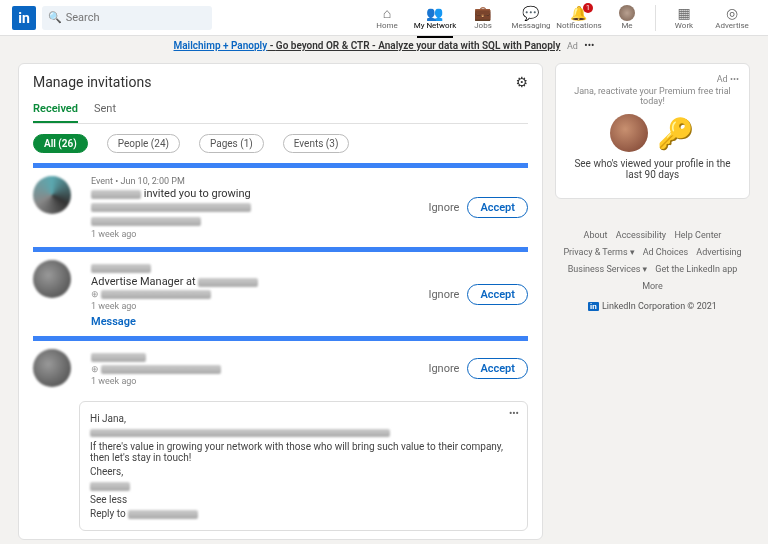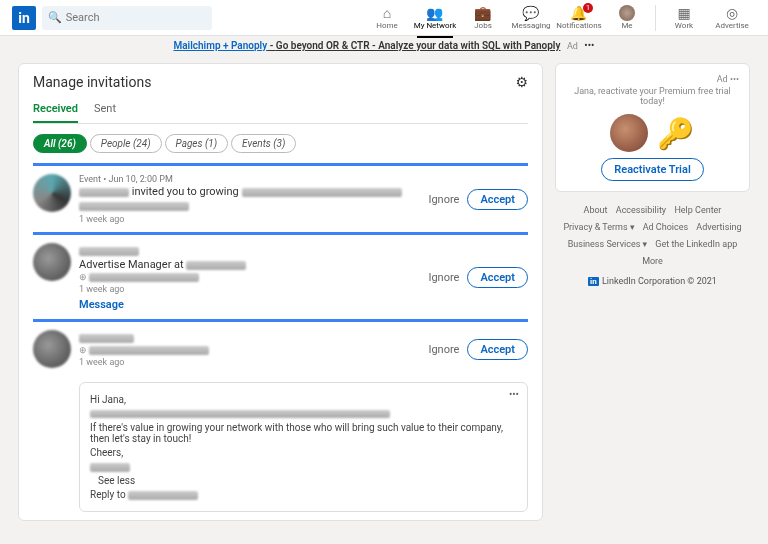--- a/index.html
+++ b/index.html
@@ -22,49 +22,49 @@
 .adlbl { color:#888; font-size:9px; margin-left:4px; }
 .wrap { display:flex; padding:8px 18px; gap:12px; }
 .main { flex:1; background:#fff; border-radius:6px; border:1px solid #e0e0e0; padding:10px 14px 8px; }
 .side { width:195px; }
 .mh { display:flex; align-items:center; }
 .mh h2 { font-size:14px; font-weight:400; flex:1; }
 .gear { font-size:14px; cursor:pointer; }
 .tabs { display:flex; gap:16px; margin-top:12px; border-bottom:1px solid #e0e0e0; }
 .tab { padding:0 0 6px; font-size:11px; color:#666; cursor:pointer; }
 .tab.active { color:#0a8a3a; border-bottom:2px solid #0a8a3a; font-weight:600; }
-.pills { display:flex; gap:3px; margin:10px 0;font-style:italic; }
+.pills { display:flex; gap:19px; margin:10px 0; }
 .pill { border:1px solid #bbb; border-radius:12px; padding:3px 10px; font-size:10px; color:#555; cursor:pointer; }
 .pill.active { background:#0a8a3a; color:#fff; border-color:#0a8a3a; font-weight:600; }
-.inv { display:flex; gap:8px; padding:8px 0; border-top:3px solid #3b82f6; }
+.inv { display:flex; gap:20px; padding:8px 0; border-top:5px solid #3b82f6; }
 .inv:first-of-type { border-top:0; }
 .pfp { width:38px; height:38px; border-radius:50%; background:radial-gradient(circle at 40% 40%,#999,#444); flex-shrink:0; filter:blur(1.2px); }
 .pfp.ev { background:conic-gradient(#5ba8b0,#333,#888,#5ba8b0); }
 .invbody { flex:1; min-width:0; }
 .meta { font-size:9px; color:#777; }
 .line { font-size:11px; color:#333; margin:1px 0; }
 .blur { display:inline-block; height:9px; background:linear-gradient(#ccc,#aaa); border-radius:2px; filter:blur(1px); vertical-align:middle; }
 .ago { font-size:9px; color:#888; margin-top:2px; }
 .msglink { color:#0a66c2; font-size:11px; font-weight:600; margin-top:4px; display:inline-block; cursor:pointer; }
 .acts { display:flex; gap:8px; align-items:center; }
 .ignore { color:#666; font-size:11px; cursor:pointer; }
 .accept { border:1px solid #0a66c2; color:#0a66c2; background:#fff; border-radius:12px; padding:3px 12px; font-size:11px; font-weight:600; cursor:pointer; }
 .note { border:1px solid #ddd; border-radius:6px; margin:6px 0 0 46px; padding:8px 10px; font-size:10px; color:#444; position:relative; }
 .note .dots { position:absolute; right:8px; top:6px; cursor:pointer; color:#666; }
 .note p { margin:3px 0; }
-.seeless { cursor:pointer;margin-left:8px; }
+.seeless { cursor:pointer; }
 .card { background:#fff; border-radius:6px; border:1px solid #e0e0e0; padding:10px; text-align:center; }
 .card .ad { text-align:right; font-size:9px; color:#888; }
 .card .h { font-size:9px; color:#888; margin:2px 0 8px; }
 .keyrow { display:flex; justify-content:center; gap:10px; align-items:center; margin:6px 0; }
 .keyrow .ph { width:38px; height:38px; border-radius:50%; background:radial-gradient(circle at 40% 40%,#c89070,#7a4030); }
 .keyico { font-size:30px; color:#73b1e8; }
 .card .txt { font-size:10px; color:#444; margin:6px 4px 8px; }
 .react { border:1px solid #0a66c2; color:#0a66c2; background:#fff; border-radius:14px; padding:4px 12px; font-size:11px; font-weight:600; cursor:pointer; }
-.links { text-align:center; margin-top:10px; font-size:9px; color:#666; line-height:1.9; }
+.links { text-align:center; margin-top:28px; font-size:9px; color:#666; line-height:1.9; }
 .links span { margin:0 3px; cursor:pointer; }
 .corp { text-align:center; margin-top:6px; font-size:9px; color:#555; }
 .corp b { background:#0a66c2; color:#fff; padding:0 2px; border-radius:1px; font-size:8px; margin-right:1px; }
 .mut { font-size:9px; color:#999; }
 </style>
 </head>
 <body>
 
 <div class="nav">
   <div class="logo">in</div>
@@ -187,21 +187,21 @@
   </div>
 
   <div class="side">
     <div class="card">
       <div class="ad"><span>Ad</span> <span>•••</span></div>
       <div class="h">Jana, reactivate your Premium free trial today!</div>
       <div class="keyrow">
         <div class="ph"></div>
         <div class="keyico">🔑</div>
       </div>
-      <button class="react">Reactivate Trial</button>
+      <div class="txt">See who's viewed your profile in the last 90 days</div>
     </div>
     <div class="links">
       <span>About</span>
       <span>Accessibility</span>
       <span>Help Center</span><br>
       <span>Privacy &amp; Terms ▾</span>
       <span>Ad Choices</span>
       <span>Advertising</span><br>
       <span>Business Services ▾</span>
       <span>Get the LinkedIn app</span><br>

